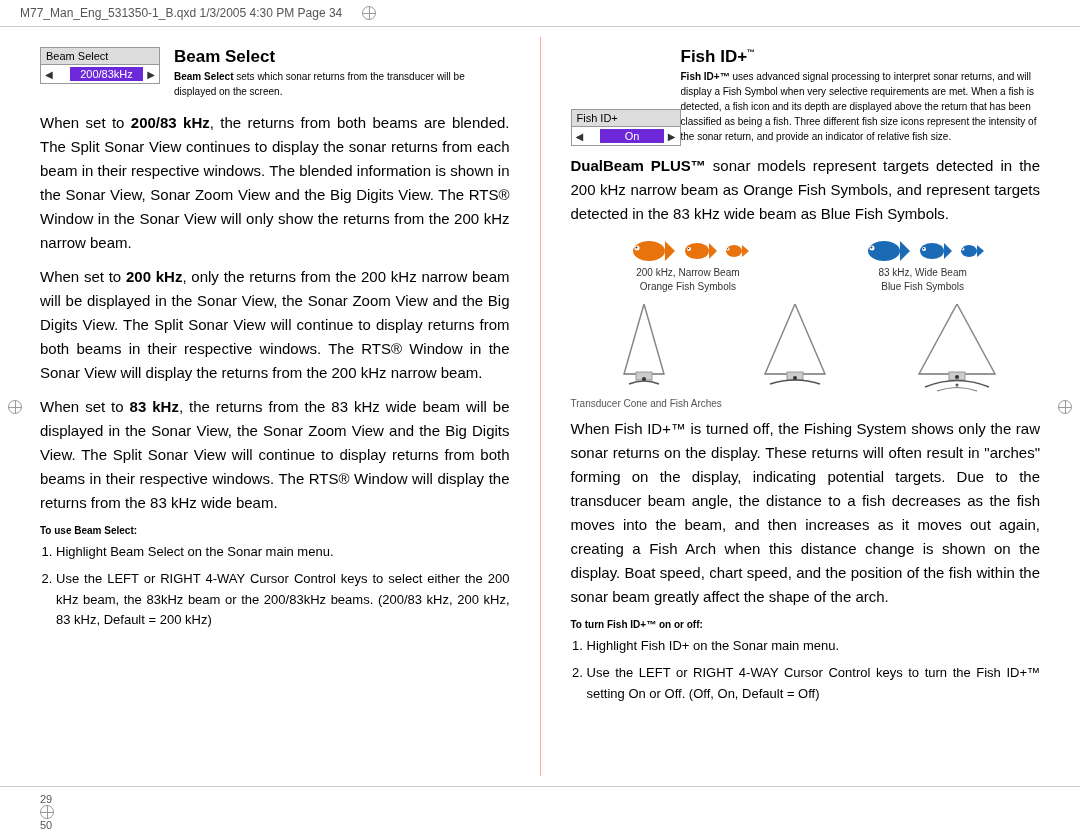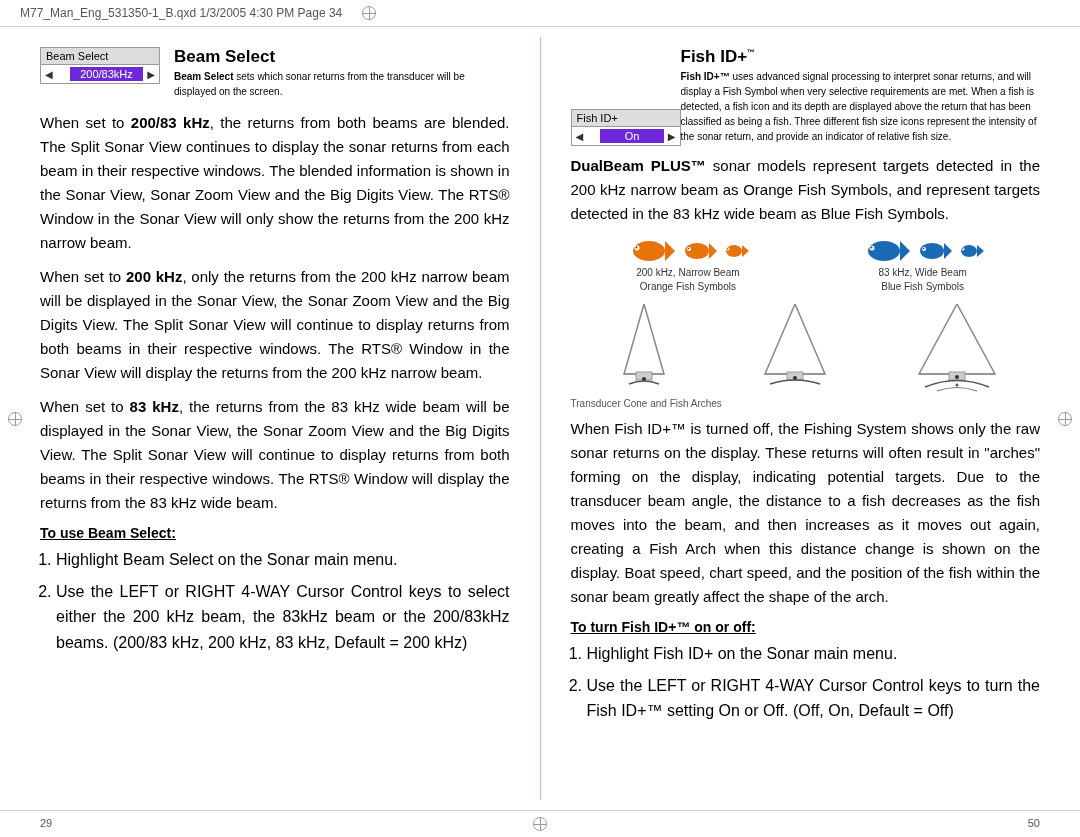--- a/index.html
+++ b/index.html
@@ -133,41 +133,41 @@
     .bold-inline {
       font-weight: bold;
     }
     .body-text {
       font-size: 15px;
       line-height: 1.6;
       margin-bottom: 10px;
       text-align: justify;
     }
     .subsection-title {
-      font-size: 14px;
+      font-size: 10px;
       font-weight: bold;
       margin-bottom: 6px;
-      text-decoration: underline;
     }
     .numbered-list {
       margin-left: 16px;
-      font-size: 16px;
+      font-size: 13px;
       line-height: 1.6;
     }
     .numbered-list li {
       margin-bottom: 6px;
       text-align: justify;
     }
     .page-footer {
       padding: 6px 40px;
       font-size: 11px;
       color: #555;
       border-top: 1px solid #ccc;
       display: flex;
       justify-content: space-between;
+      flex-direction: column;
     }
     
     .fish-symbols-area {
       display: flex;
       justify-content: space-around;
       align-items: center;
       margin: 10px 0;
     }
     .fish-group {
       display: flex;

